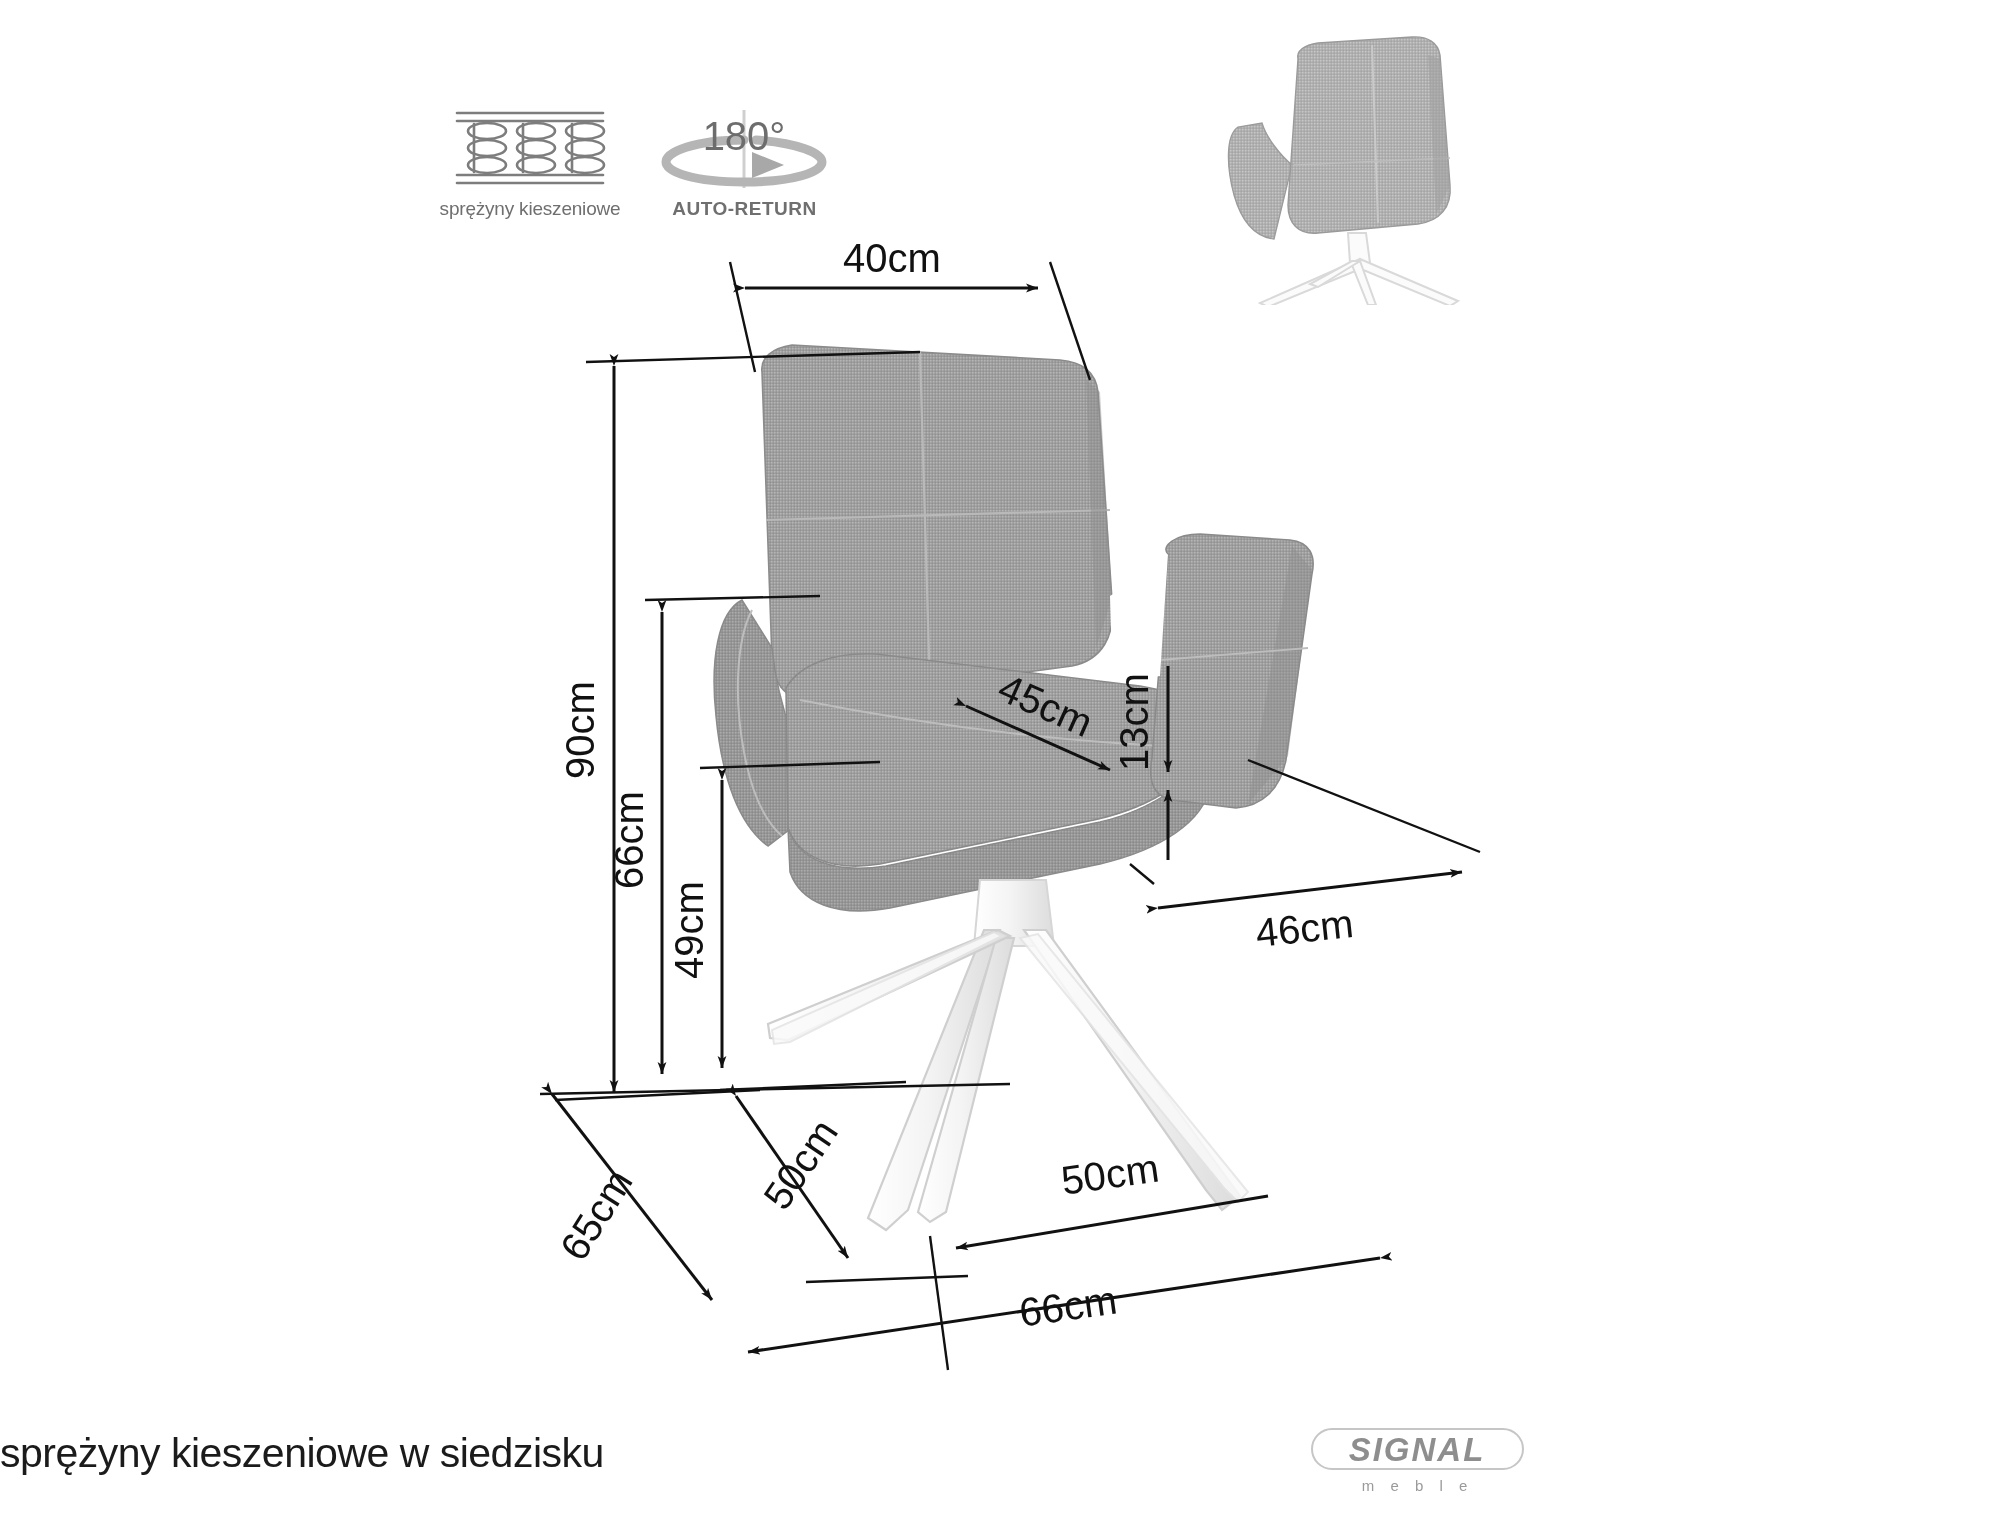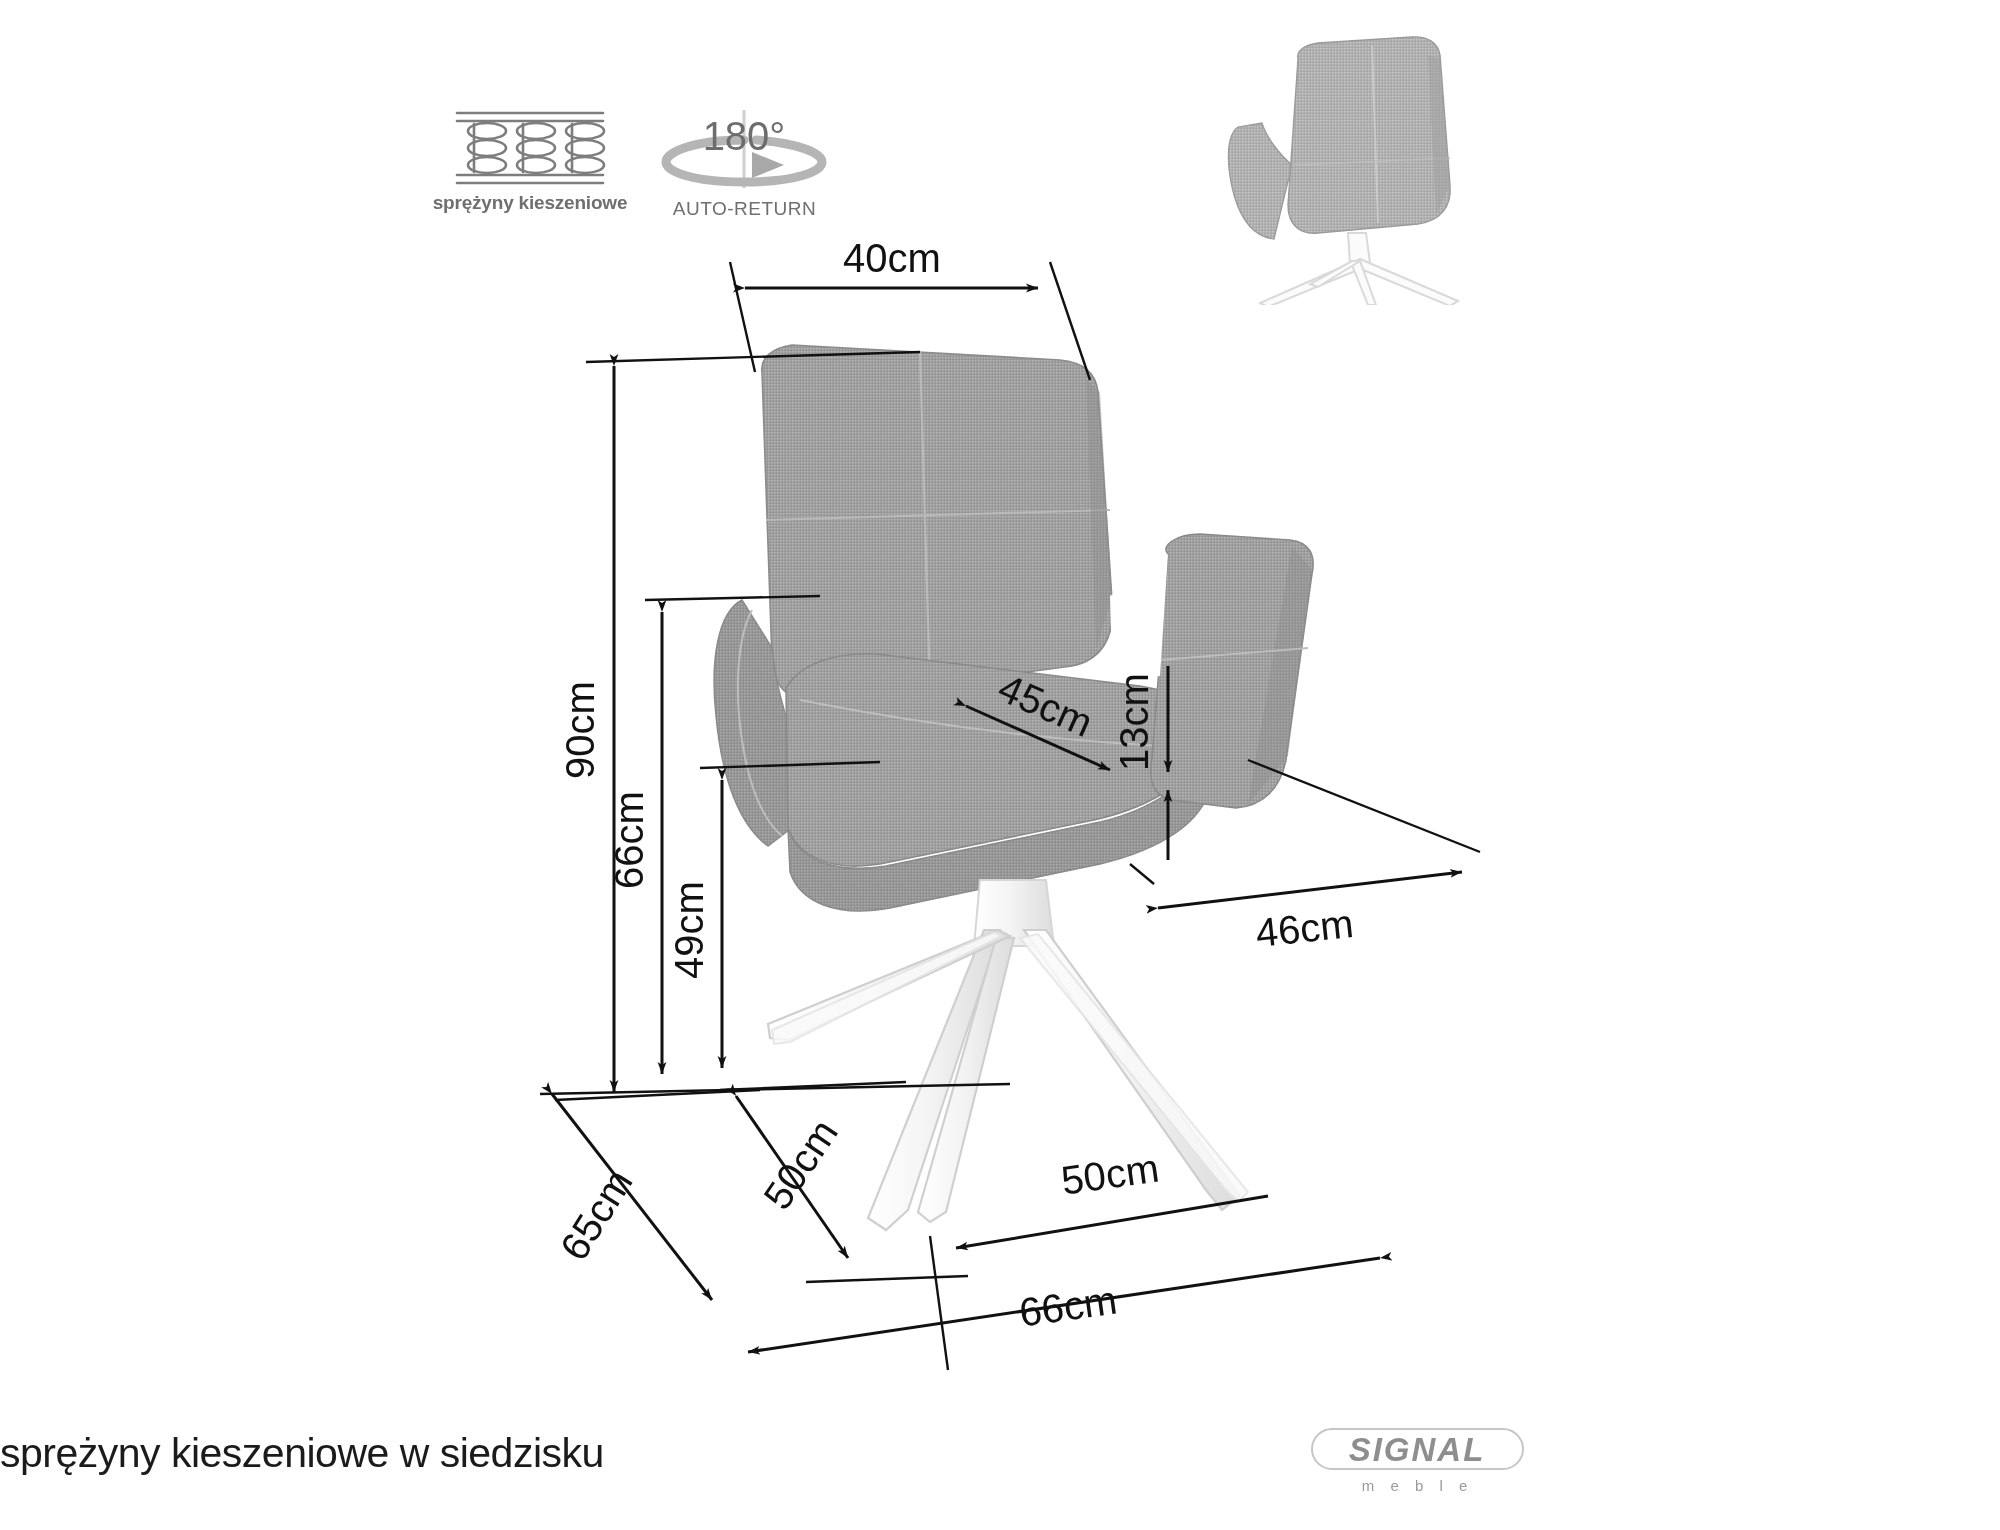--- a/index.html
+++ b/index.html
@@ -8,24 +8,24 @@
   #root{position:relative;width:2000px;height:1530px;background:#ffffff;}
   .abs{position:absolute;}
 
   
   #product-title{left:525px;top:20px;font-size:72px;letter-spacing:1px;
                  font-weight:400;color:#262626;line-height:1;}
 
   
   #feature-row{left:430px;top:108px;width:380px;height:140px;}
   .feat{position:absolute;top:0;text-align:center;}
-  .feat .cap{font-size:19px;font-weight:400;color:#6f6f6f;
+  .feat .cap{font-size:19px;font-weight:700;color:#6f6f6f;
              font-family:"Liberation Sans",sans-serif;white-space:nowrap;}
   #feat-springs{left:0px;width:200px;}
-  #feat-springs .cap{letter-spacing:-0.2px;font-weight:700;}
+  #feat-springs .cap{margin-top:6px;letter-spacing:-0.2px;font-weight:400;}
   #feat-rotate{left:222px;width:185px;}
   #feat-rotate .cap{margin-top:2px;letter-spacing:0.5px;}
 
   
   #bottom-caption{left:0;top:1430px;width:1230px;text-align:left;
                   font-size:41px;color:#1b1b1b;letter-spacing:-0.5px;}
 
   
   #brand-logo{left:1310px;top:1425px;width:215px;height:80px;}
   #brand-sub{position:absolute;left:0;top:52px;width:215px;text-align:center;

